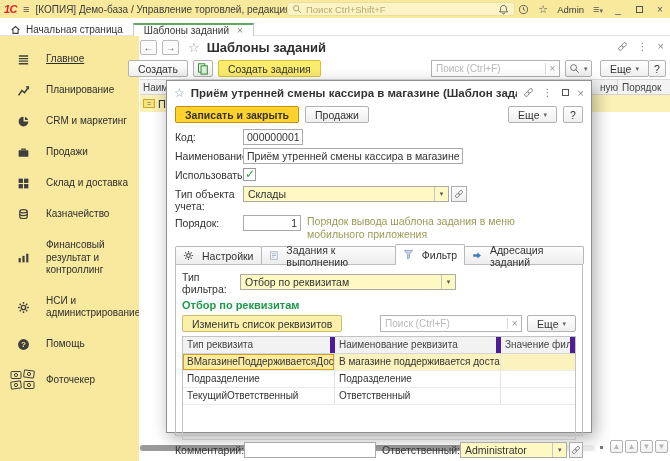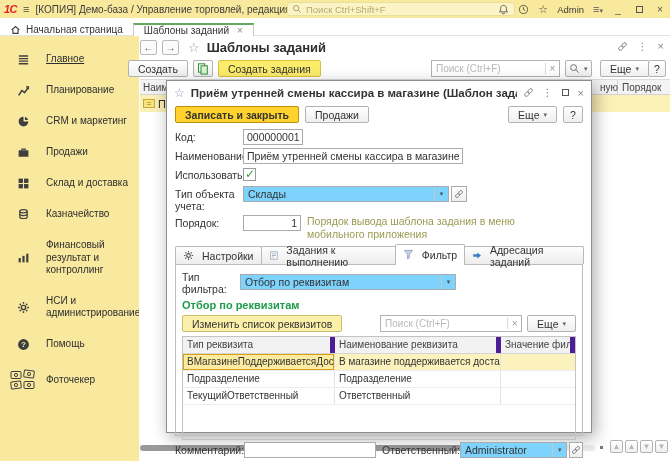--- a/index.html
+++ b/index.html
@@ -122,21 +122,21 @@
   .dlg-title-icons { display:flex; align-items:center; gap:9px; }
   .dlg-cmdbar { display:flex; align-items:center; gap:6px; padding:4px 8px 3px 8px; }
   .dlg-cmdbar .spacer { flex:1; }
   .dlg-fields { padding:3px 8px 0 8px; }
   .frow { display:flex; align-items:flex-start; margin-bottom:3px; min-height:16px; }
   .flabel { width:68px; flex:none; padding-top:2px; font-size:10.5px; color:#333; }
   .tfield {
     height:16px; border:1px solid #ababab; font-family:inherit; font-size:10.5px;
     color:#333; padding:0 3px; outline:none;
   }
-  .combo { display:flex; height:16px; border:1px solid #ababab; background:#7dd3fc; }
+  .combo { display:flex; height:16px; border:1px solid #ababab; background:#fef9c3; }
   .combo .val { flex:1; padding:1px 4px; font-size:10.5px; white-space:nowrap; overflow:hidden; }
   .combo .dd { width:14px; border-left:1px solid #c6c6c6; display:flex; align-items:center; justify-content:center; font-size:7px; color:#555; }
   .sq-btn { width:16px; height:16px; border:1px solid #ababab; background:linear-gradient(#fff,#efefef); display:flex; align-items:center; justify-content:center; margin-left:2px; }
   .checkbox { width:13px; height:13px; border:1px solid #9a9a9a; background:#fff; margin-top:1px; position:relative; }
   .checkbox::after { content:"✓"; position:absolute; left:1px; top:-2px; color:#2f9e3f; font-size:12px; font-weight:bold; }
   .hint { color:#9b9b55; font-size:10.5px; line-height:1.2; margin-left:6px; width:225px; }
 
   .dlg-tabs { display:flex; align-items:flex-end; padding:2px 8px 0 8px; height:21px; position:relative; z-index:2; }
   .dtab {
     display:flex; align-items:center; gap:8px; height:18px; padding:8px 7px;

